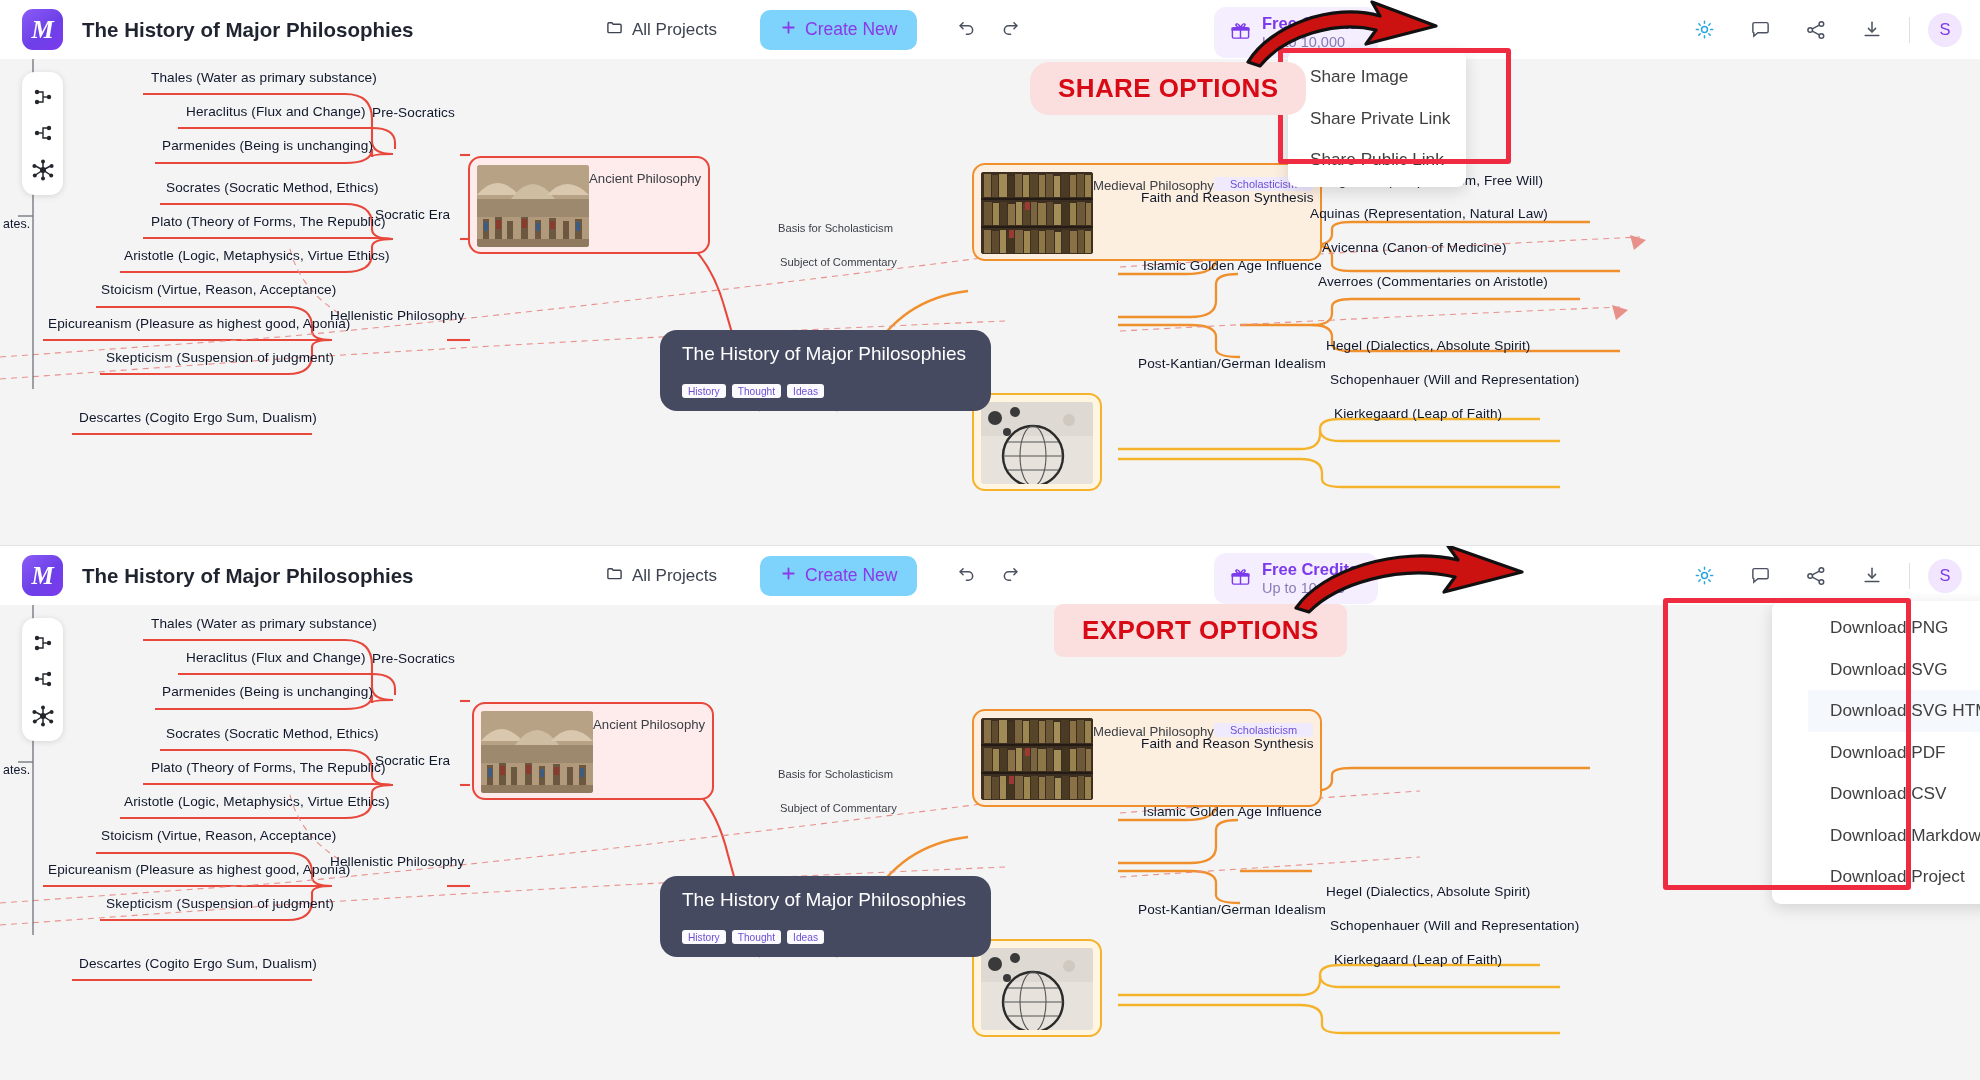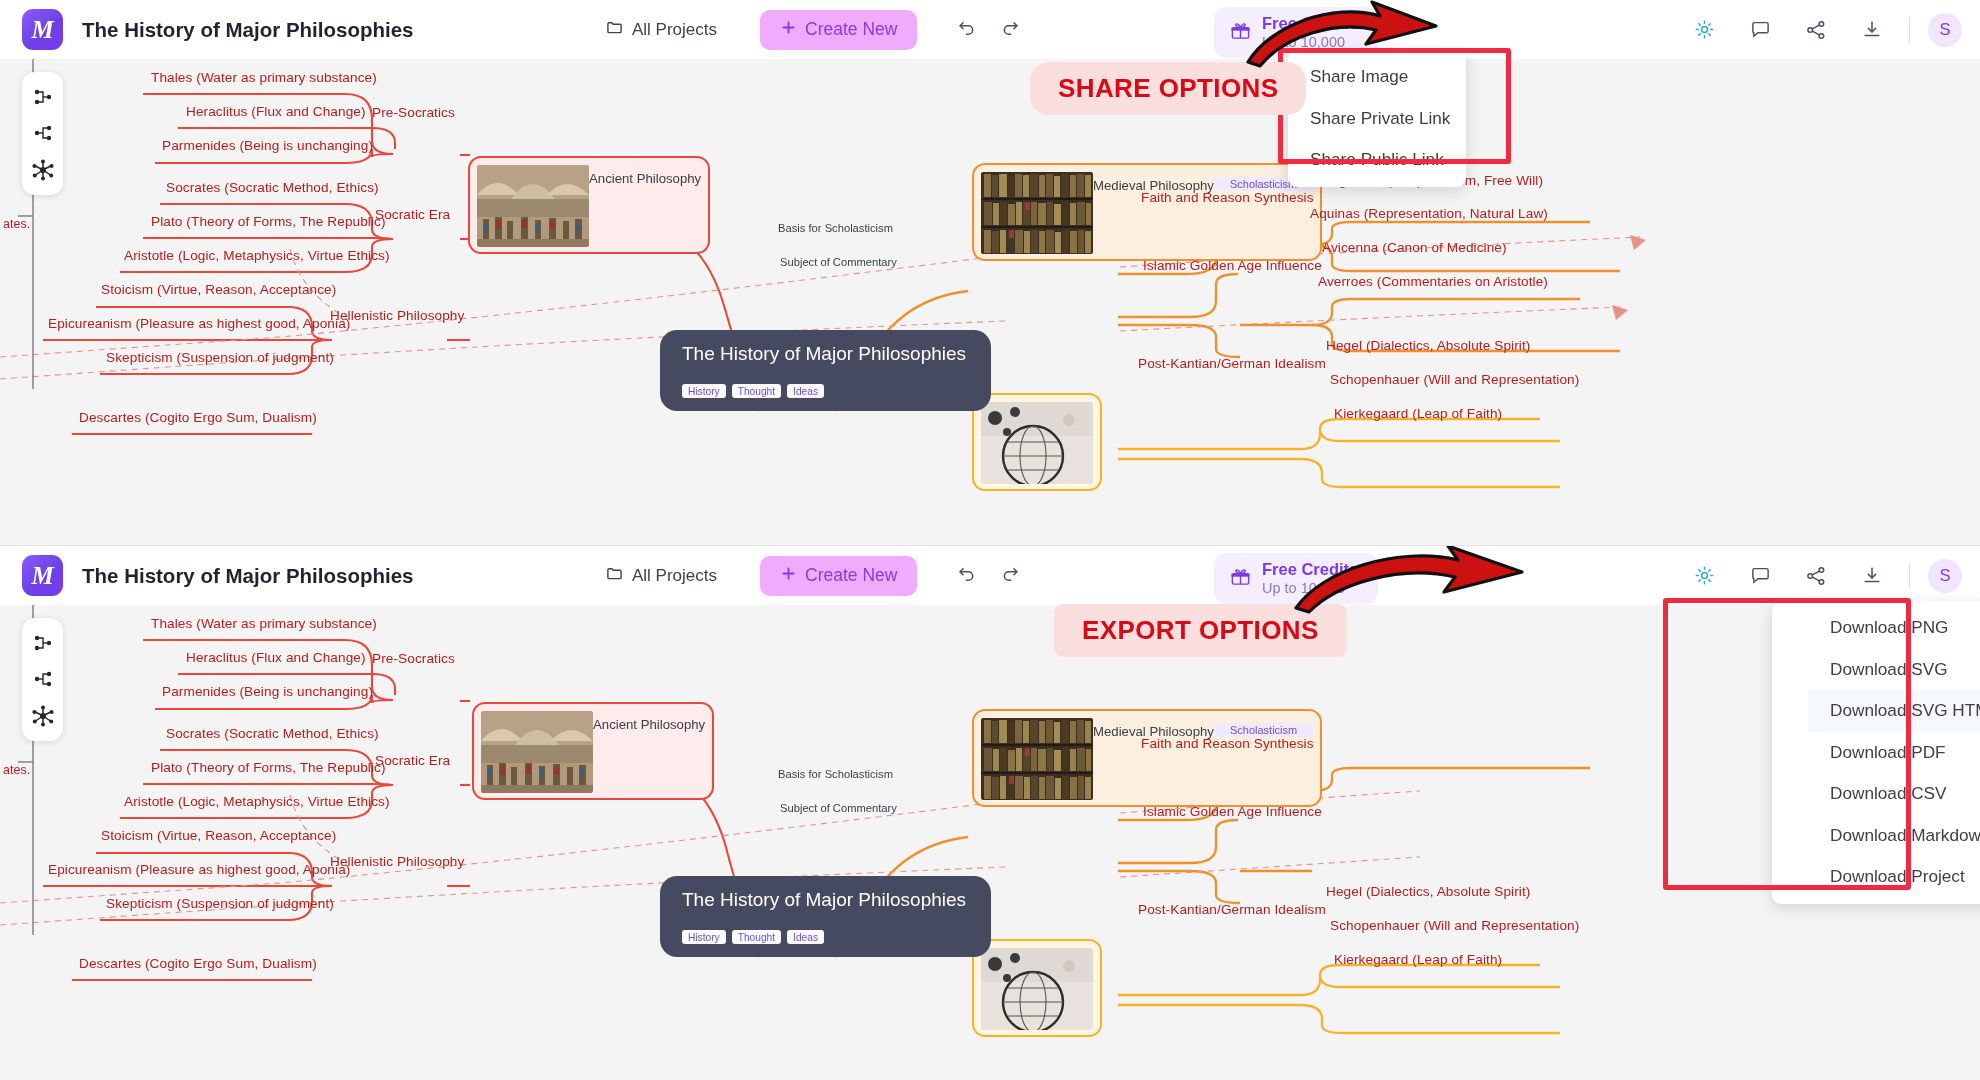--- a/index.html
+++ b/index.html
@@ -33,21 +33,21 @@
     margin-left: 19px; font-size: 20.5px; font-weight: bold; color: #1f2430;
     white-space: nowrap;
   }
   .hdr-center { position: absolute; left: 596px; top: 0; height: 59px; display: flex; align-items: center; gap: 0; }
   .all-projects {
     display: flex; align-items: center; gap: 9px; font-size: 17px; color: #3d4350;
     padding: 6px 10px; border-radius: 8px; white-space: nowrap;
   }
   .create-new {
     display: flex; align-items: center; gap: 8px; margin-left: 33px;
-    background: #f0abfc; color: #8b39e8; font-size: 17.5px;
+    background: #7dd3fc; color: #8b39e8; font-size: 17.5px;
     padding: 9px 20px; border-radius: 10px; white-space: nowrap; border: none;
     font-family: "Liberation Sans", sans-serif;
   }
   .ico-btn {
     width: 34px; height: 34px; display: flex; align-items: center; justify-content: center;
     color: #4b5160; background: none; border: none;
   }
   .undo-redo { display: flex; align-items: center; gap: 14px; margin-left: 30px; }
 
   .credits {
@@ -69,21 +69,21 @@
     background: #f1e6fd; color: #7c3aed; font-size: 16.5px;
     display: flex; align-items: center; justify-content: center;
   }
   .sun-icon { color: #29a8e0; }
 
   
   .canvas { position: absolute; inset: 59px 0 0 0; background: #f4f4f5; overflow: hidden; }
   .mm-svg { position: absolute; left: 0; top: 0; }
 
   .node-label {
-    position: absolute; font-size: 13.6px; color: #b91c1c; white-space: nowrap;
+    position: absolute; font-size: 13.6px; color: #0f172a; white-space: nowrap;
     letter-spacing: .1px;
   }
   .edge-label {
     position: absolute; font-size: 11.2px; color: #3b3f46; white-space: nowrap;
   }
 
   
   .img-card {
     position: absolute; border-radius: 13px; padding: 7px 7px 5px 7px;
     display: flex; flex-direction: row; align-items: flex-start;

